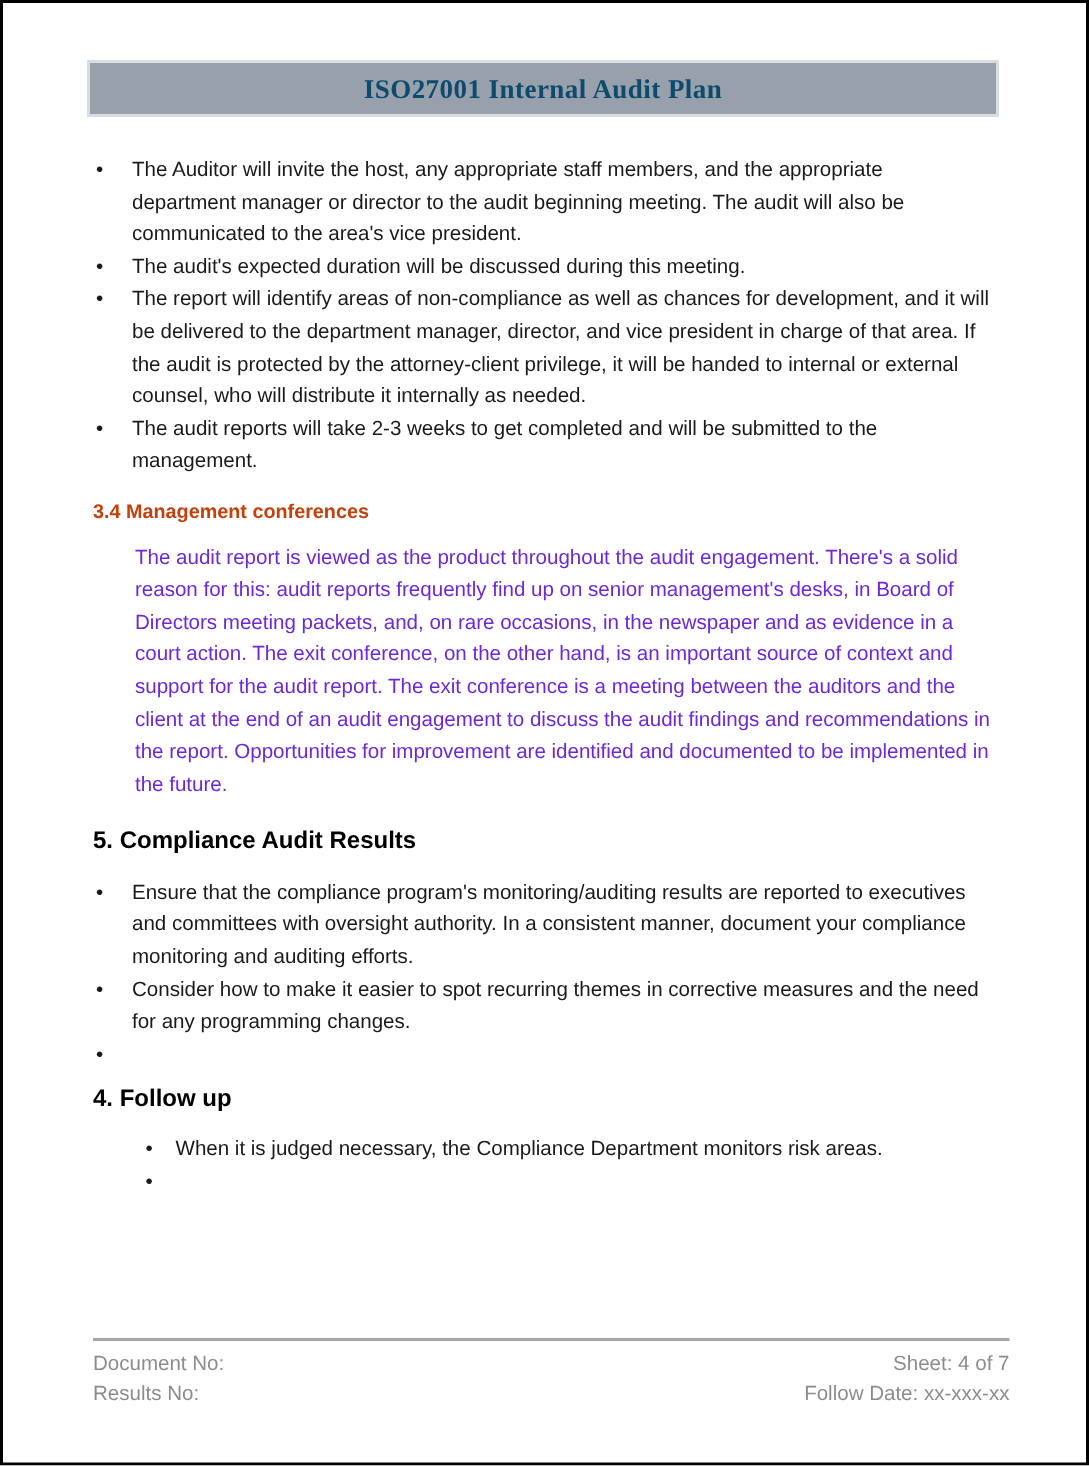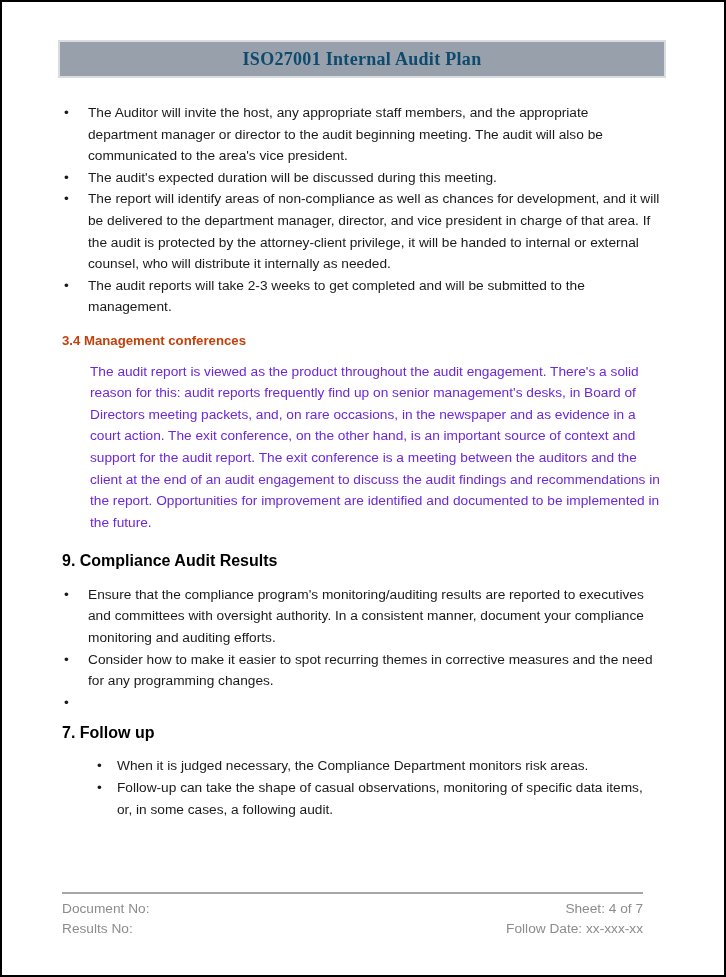--- a/index.html
+++ b/index.html
@@ -72,21 +72,21 @@
     font-size: 16px;
     font-weight: bold;
     color: #000000;
   }
   .section-heading.followup {
     margin-top: 30px;
   }
   .footer {
     position: absolute;
     left: 60px;
-    right: 81px;
+    right: 51px;
     bottom: 36px;
     border-top: 2px solid #A6A6A6;
     padding-top: 5px;
     color: #8C8C8C;
     font-size: 13.7px;
     line-height: 20px;
   }
   .footer-row {
     display: flex;
     justify-content: space-between;
@@ -118,46 +118,45 @@
       </li>
       <li>
         <span class="dot">•</span>
         <span>The audit reports will take 2-3 weeks to get completed and will be submitted to the management.</span>
       </li>
     </ul>
 
     <div class="subheading">3.4 Management conferences</div>
     <div class="sub-paragraph">The audit report is viewed as the product throughout the audit engagement. There's a solid reason for this: audit reports frequently find up on senior management's desks, in Board of Directors meeting packets, and, on rare occasions, in the newspaper and as evidence in a court action. The exit conference, on the other hand, is an important source of context and support for the audit report. The exit conference is a meeting between the auditors and the client at the end of an audit engagement to discuss the audit findings and recommendations in the report. Opportunities for improvement are identified and documented to be implemented in the future.</div>
 
-    <div class="section-heading">9. Compliance Audit Results</div>
+    <div class="section-heading">5. Compliance Audit Results</div>
 
     <ul class="bullets">
       <li>
         <span class="dot">•</span>
         <span>Ensure that the compliance program's monitoring/auditing results are reported to executives and committees with oversight authority. In a consistent manner, document your compliance monitoring and auditing efforts.</span>
       </li>
       <li>
         <span class="dot">•</span>
         <span>Consider how to make it easier to spot recurring themes in corrective measures and the need for any programming changes.</span>
       </li>
       <li>
         <span class="dot">•</span>
       </li>
     </ul>
 
-    <div class="section-heading followup">7. Follow up</div>
+    <div class="section-heading followup">4. Follow up</div>
 
     <ul class="bullets indented">
       <li>
         <span class="dot">•</span>
         <span>When it is judged necessary, the Compliance Department monitors risk areas.</span>
       </li>
       <li>
         <span class="dot">•</span>
-        <span>Follow-up can take the shape of casual observations, monitoring of specific data items, or, in some cases, a following audit.</span>
       </li>
     </ul>
 
   </div>
 
   <div class="footer" style="color: rgb(140, 140, 140); border-top-color: rgb(166, 166, 166);">
     <div class="footer-row">
       <span>Document No:</span>
       <span>Sheet: 4 of 7</span>
     </div>

